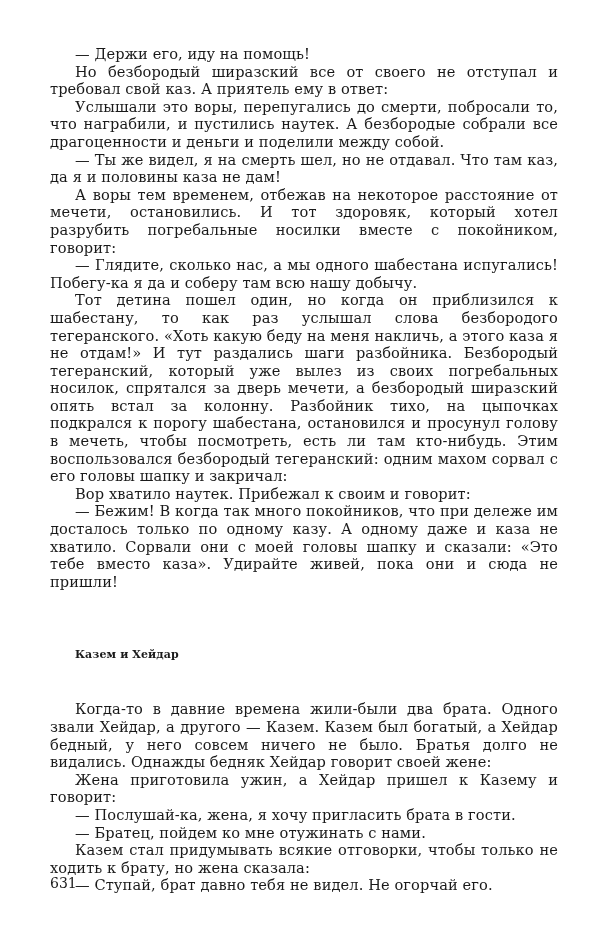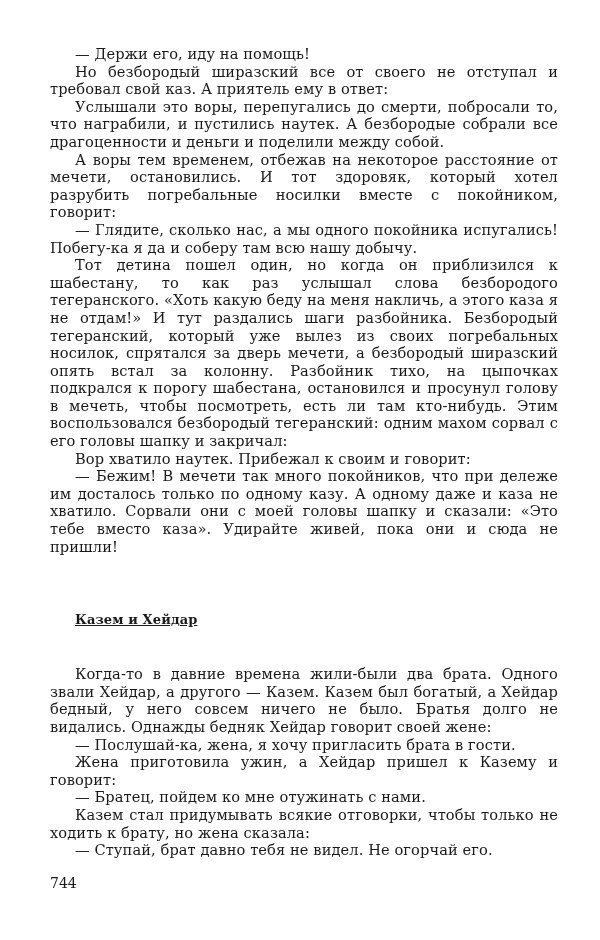--- a/index.html
+++ b/index.html
@@ -6,51 +6,52 @@
   body { width: 600px; height: 940px; position: relative; overflow: hidden; }
   .page {
     position: absolute; left: 50px; top: 45px; width: 508px;
     font-family: "DejaVu Serif", "Liberation Serif", serif;
     font-size: 14.6px; line-height: 17.6px; color: #1a1a1a;
     letter-spacing: 0.1px;
   }
   .p { margin: 0; text-align: justify; text-indent: 25px; text-align-last: left; }
   .title {
     margin: 56px 0 0 25px;
-    font-weight: bold; font-size: 13px; line-height: 18px; text-decoration: underline;
+    font-weight: bold; font-size: 11px; line-height: 18px;
   }
   .gap-after-title { height: 36px; }
   .pagenum {
     position: absolute; left: 50px; top: 875px;
     font-family: "DejaVu Serif", "Liberation Serif", serif;
     font-size: 14px; color: #1a1a1a;
   }
 </style>
 </head>
 <body>
 
 <div class="page">
   <div>
     <p class="p">— Держи его, иду на помощь!</p>
     <p class="p">Но безбородый ширазский все от своего не отступал и требовал свой каз. А приятель ему в ответ:</p>
     <p class="p">Услышали это воры, перепугались до смерти, побросали то, что награбили, и пустились наутек. А безбородые собрали все драгоценности и деньги и поделили между собой.</p>
+    <p class="p">— Ты же видел, я на смерть шел, но не отдавал. Что там каз, да я и половины каза не дам!</p>
     <p class="p">А воры тем временем, отбежав на некоторое расстояние от мечети, остановились. И тот здоровяк, который хотел разрубить погребальные носилки вместе с покойником, говорит:</p>
-    <p class="p">— Глядите, сколько нас, а мы одного покойника испугались! Побегу-ка я да и соберу там всю нашу добычу.</p>
+    <p class="p">— Глядите, сколько нас, а мы одного шабестана испугались! Побегу-ка я да и соберу там всю нашу добычу.</p>
     <p class="p">Тот детина пошел один, но когда он приблизился к шабестану, то как раз услышал слова безбородого тегеранского. «Хоть какую беду на меня накличь, а этого каза я не отдам!» И тут раздались шаги разбойника. Безбородый тегеранский, который уже вылез из своих погребальных носилок, спрятался за дверь мечети, а безбородый ширазский опять встал за колонну. Разбойник тихо, на цыпочках подкрался к порогу шабестана, остановился и просунул голову в мечеть, чтобы посмотреть, есть ли там кто-нибудь. Этим воспользовался безбородый тегеранский: одним махом сорвал с его головы шапку и закричал:</p>
     <p class="p">Вор хватило наутек. Прибежал к своим и говорит:</p>
-    <p class="p">— Бежим! В мечети так много покойников, что при дележе им досталось только по одному казу. А одному даже и каза не хватило. Сорвали они с моей головы шапку и сказали: «Это тебе вместо каза». Удирайте живей, пока они и сюда не пришли!</p>
+    <p class="p">— Бежим! В когда так много покойников, что при дележе им досталось только по одному казу. А одному даже и каза не хватило. Сорвали они с моей головы шапку и сказали: «Это тебе вместо каза». Удирайте живей, пока они и сюда не пришли!</p>
   </div>
 
   <h2 class="title">Казем и Хейдар</h2>
   <div class="gap-after-title"></div>
 
   <div>
     <p class="p">Когда-то в давние времена жили-были два брата. Одного звали Хейдар, а другого — Казем. Казем был богатый, а Хейдар бедный, у него совсем ничего не было. Братья долго не видались. Однажды бедняк Хейдар говорит своей жене:</p>
+    <p class="p">Жена приготовила ужин, а Хейдар пришел к Казему и говорит:</p>
     <p class="p">— Послушай-ка, жена, я хочу пригласить брата в гости.</p>
-    <p class="p">Жена приготовила ужин, а Хейдар пришел к Казему и говорит:</p>
     <p class="p">— Братец, пойдем ко мне отужинать с нами.</p>
     <p class="p">Казем стал придумывать всякие отговорки, чтобы только не ходить к брату, но жена сказала:</p>
     <p class="p">— Ступай, брат давно тебя не видел. Не огорчай его.</p>
 
   </div>
 </div>
 
-<div class="pagenum">744</div>
+<div class="pagenum">631</div>
 
 </body></html>

